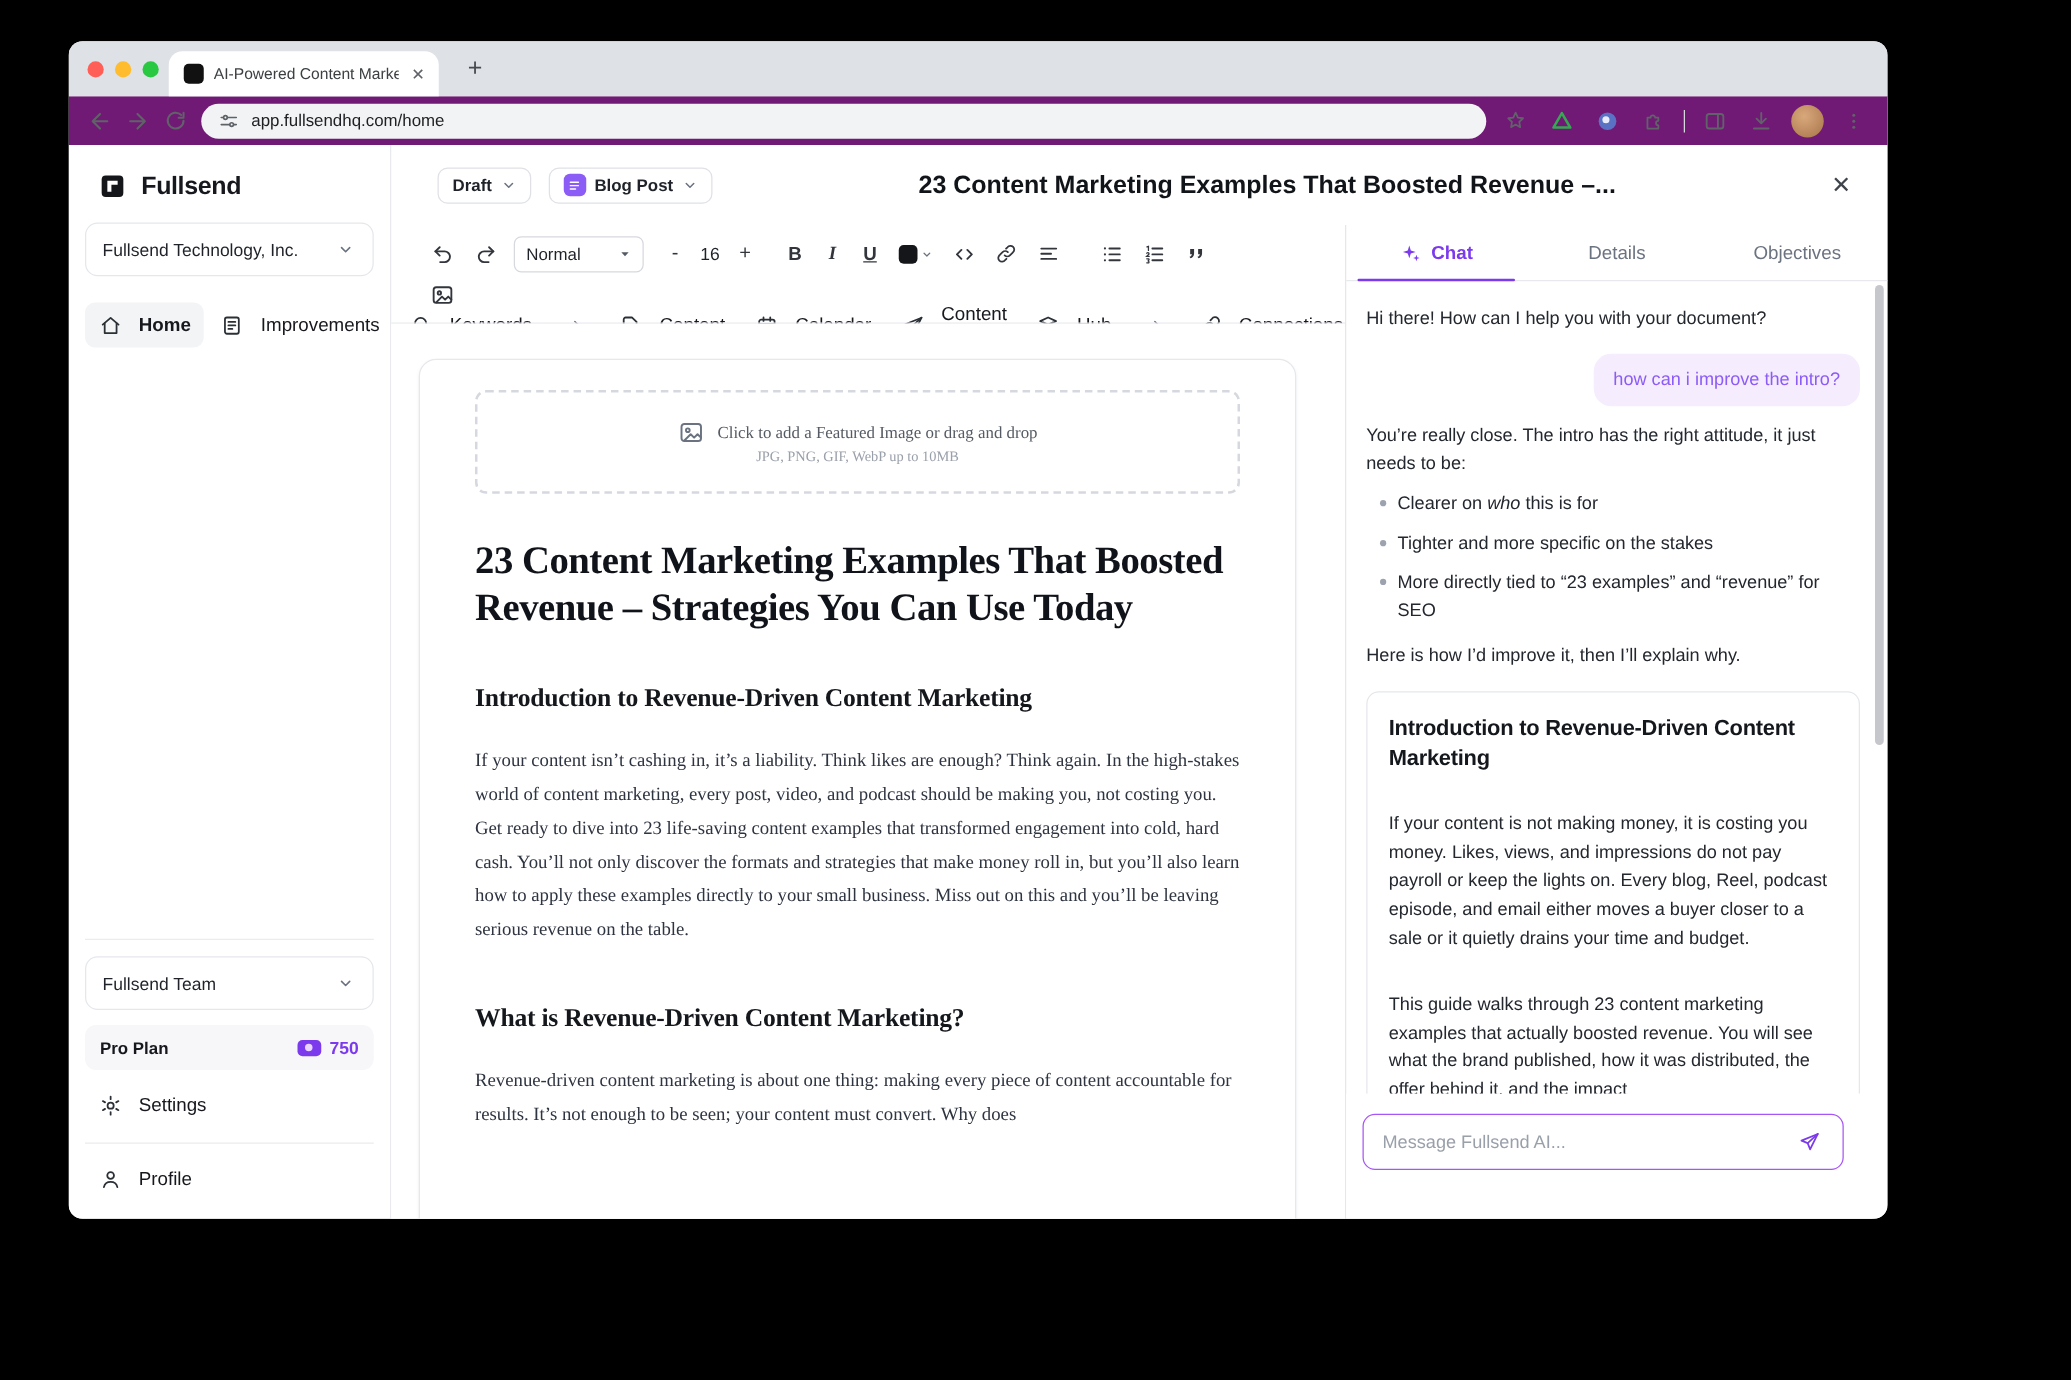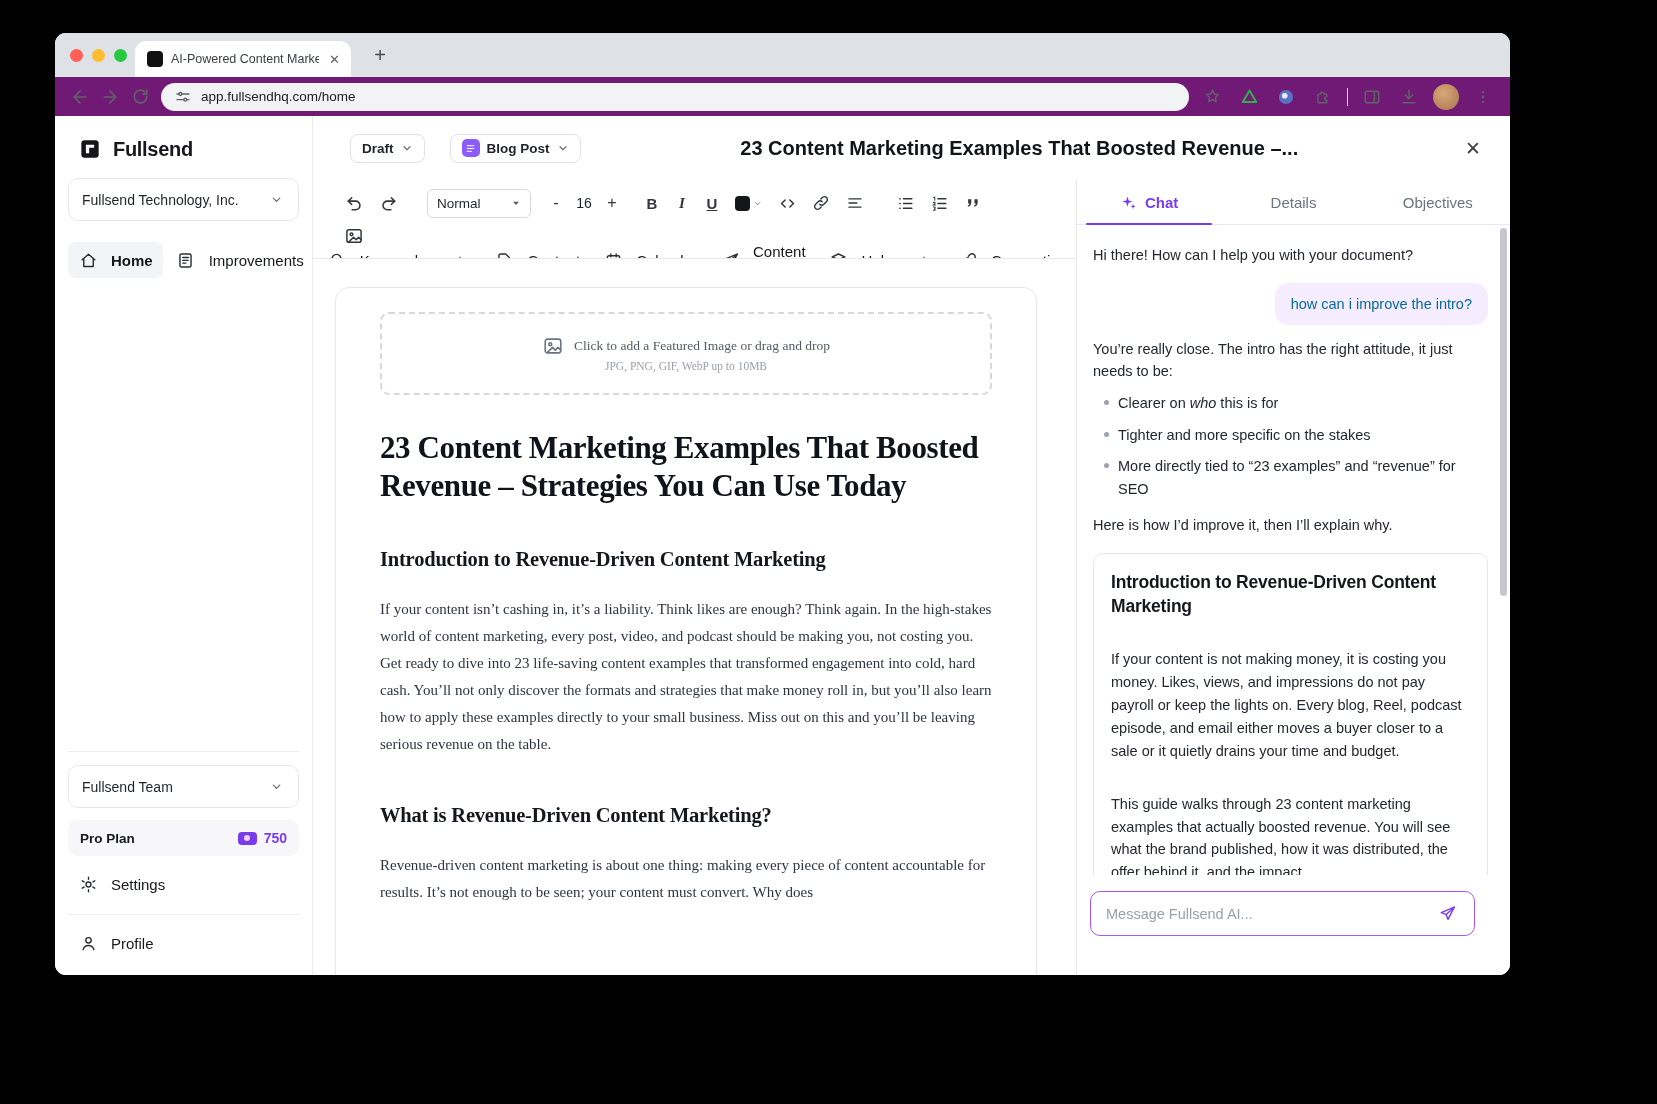--- a/index.html
+++ b/index.html
@@ -44,34 +44,34 @@
   .planrow { margin-top:12px; height:36px; background:#f7f7f9; border-radius:9px; display:flex; align-items:center; justify-content:space-between; padding:0 12px; }
   .plan-name { font-size:13.5px; font-weight:700; color:#16181d; }
   .plan-credits { display:flex; align-items:center; gap:7px; font-size:14px; font-weight:700; color:#7c3aed; }
   .coin { width:19px; height:13px; border-radius:4px; background:#7c3aed; position:relative; }
   .coin::after { content:""; position:absolute; left:6px; top:3.5px; width:6px; height:6px; border-radius:50%; background:#e9d5ff; }
   .side-div { border-top:1px solid #ececf0; margin-top:12px; }
   .side-item { margin-top:10px; }
 
   
   .main { flex:1; display:flex; flex-direction:column; min-width:0; }
-  .doc-header { height:64px; display:flex; align-items:center; gap:25px; padding:0 22px 0 37px; }
+  .doc-header { height:64px; display:flex; align-items:center; gap:14px; padding:0 22px 0 37px; }
   .pill { height:29px; border:1px solid #dfe1e6; border-radius:8px; display:flex; align-items:center; gap:7px; padding:0 11px; font-size:13.5px; font-weight:600; color:#1f2329; background:#fff; flex:none; }
   .typebadge { width:18px; height:18px; border-radius:5px; background:#8b5cf6; display:flex; align-items:center; justify-content:center; }
   .doc-title { flex:1; text-align:center; font-size:20px; font-weight:700; color:#111418; white-space:nowrap; overflow:hidden; min-width:0; padding:0 8px; }
   .hdr-close { width:30px; height:30px; display:flex; align-items:center; justify-content:center; color:#3f444b; font-size:19px; flex:none; }
 
   .body-row { flex:1; display:flex; min-height:0; }
   .editor-col { width:764px; flex:none; display:flex; flex-direction:column; border-right:1px solid #e5e7eb; min-height:0; }
 
   
   .toolbar { padding:6px 20px 6px 26px; border-bottom:1px solid #e8e9ed; }
   .tb-row { display:flex; align-items:center; height:34px; gap:4px; color:#32363c; }
   .tbtn { width:30px; height:28px; display:flex; align-items:center; justify-content:center; border-radius:6px; color:#32363c; flex:none; }
-  .tb-select { margin-left:20px; width:104px; height:29px; border:1px solid #d6d9de; border-radius:6px; display:flex; align-items:center; justify-content:space-between; padding:0 9px; font-size:13.5px; color:#1f2329; }
+  .tb-select { margin-left:4px; width:104px; height:29px; border:1px solid #d6d9de; border-radius:6px; display:flex; align-items:center; justify-content:space-between; padding:0 9px; font-size:13.5px; color:#1f2329; }
   .sizegrp { display:flex; align-items:center; margin:0 10px 0 8px; }
   .szbtn { width:26px; height:26px; display:flex; align-items:center; justify-content:center; font-size:16px; color:#32363c; }
   .szval { width:30px; text-align:center; font-size:14px; color:#1f2329; }
   .fmt { font-size:15px; font-weight:700; width:26px; text-align:center; }
   .fmt.i { font-style:italic; font-weight:600; font-family:"Liberation Serif","DejaVu Serif",serif; }
   .fmt.u { text-decoration:underline; font-weight:600; }
   .swatch { display:flex; align-items:center; gap:3px; margin:0 6px; }
   .swatch-box { width:15px; height:15px; border-radius:4px; background:#14161a; }
   .tb-gap { width:12px; }
 
@@ -86,21 +86,21 @@
   .doc-p { margin-top:25px; font-size:15px; line-height:1.8; color:#2e3440; }
 
   
   .chat-col { width:433px; flex:none; position:relative; min-height:0; }
   .chat-tabs { height:45px; display:flex; border-bottom:1px solid #e8e9ed; }
   .chat-tab { flex:1; display:flex; align-items:center; justify-content:center; gap:8px; font-size:15px; font-weight:500; color:#6b7280; position:relative; }
   .chat-tab.active { color:#7c3aed; font-weight:700; }
   .chat-tab.active::after { content:""; position:absolute; left:9px; right:9px; bottom:-1px; height:2.5px; border-radius:2px; background:#7c3aed; }
   .chat-scroll { position:absolute; top:45px; left:0; right:12px; height:650px; overflow:hidden; padding:20px 10px 0 16px; }
   .ai-text { font-size:14.5px; line-height:1.5; color:#23272e; }
-  .bubble-user { margin:16px 0 14px auto; width:fit-content; max-width:250px; background:#f5ecfd; border-radius:14px; padding:13px 16px; font-size:14.5px; color:#0369a1; }
+  .bubble-user { margin:16px 0 14px auto; width:fit-content; max-width:250px; background:#f5ecfd; border-radius:14px; padding:13px 16px; font-size:14.5px; color:#8b5cf6; }
   .chat-ul { margin:10px 0 0 6px; list-style:none; }
   .chat-ul li { position:relative; padding-left:19px; margin-bottom:9px; font-size:14.5px; line-height:1.55; color:#23272e; }
   .chat-ul li::before { content:""; position:absolute; left:5px; top:8px; width:5px; height:5px; border-radius:50%; background:#9ca3af; }
   .followup { margin-top:15px; }
   .sugg-card { margin-top:16px; border:1px solid #e5e7eb; border-radius:10px; padding:17px 17px; background:#fff; }
   .sugg-h { font-size:17.5px; font-weight:700; line-height:1.35; color:#14171c; letter-spacing:-.2px; }
   .sugg-p { margin-top:30px; font-size:14.5px; line-height:1.58; color:#23272e; }
   .chat-bottom { position:absolute; left:0; right:12px; bottom:0; height:100px; background:#fff; }
   .chat-inputbar { position:absolute; left:13px; right:23px; top:16px; height:45px; border:1.5px solid #a855f7; border-radius:10px; background:#fff; display:flex; align-items:center; padding:0 13px 0 15px; }
   .chat-input { flex:1; border:none; outline:none; font-size:14.5px; color:#23272e; font-family:inherit; background:transparent; }

